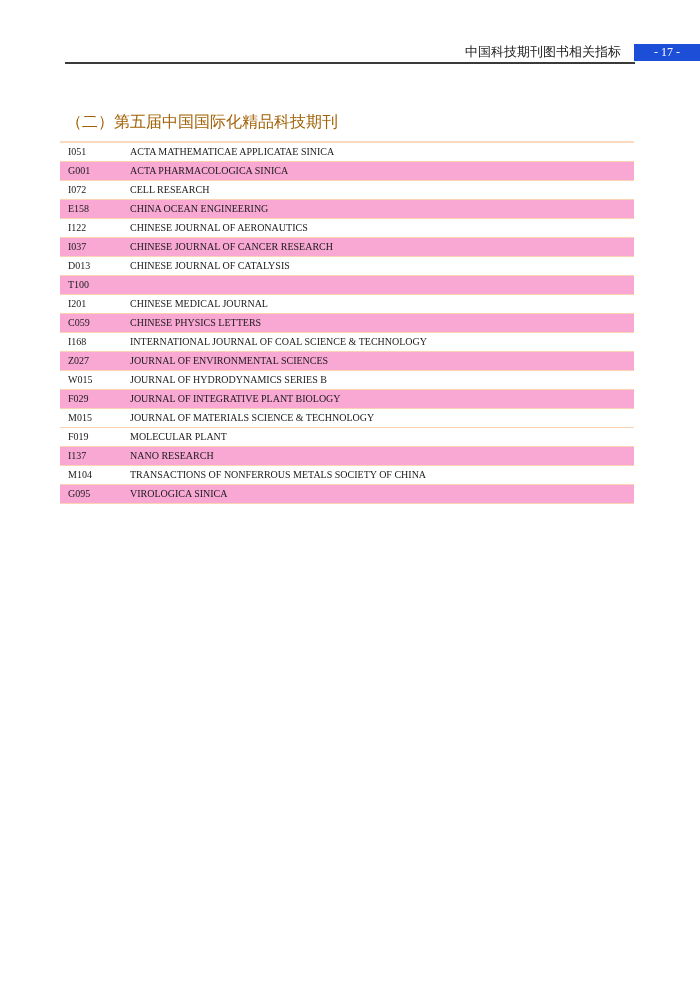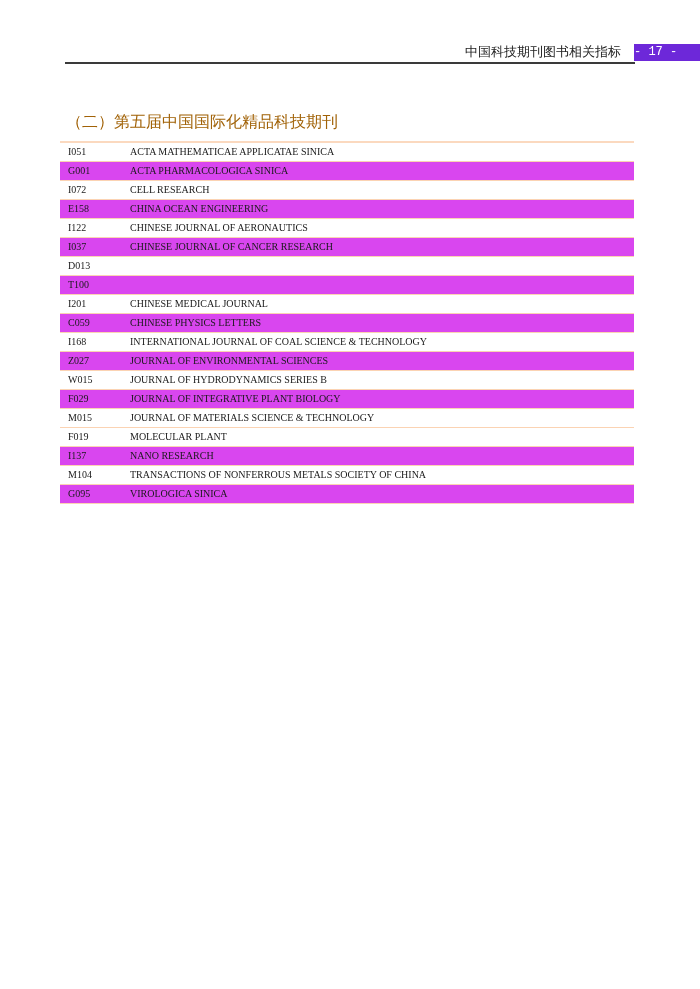--- a/index.html
+++ b/index.html
@@ -12,36 +12,36 @@
   }
   .header-title {
     position: absolute; right: 79px; top: 43px; font-size: 13px; color: #222;
     font-family: "DejaVu Serif", serif; letter-spacing: 0px; text-align: right;
   }
   .header-rule {
     position: absolute; left: 65px; top: 62px; width: 570px; height: 2px; background: #3a3a3a;
   }
   .page-badge {
     position: absolute; left: 634px; top: 44px; width: 66px; height: 17px;
-    background: #6d28d9; color: #ffffff; font-size: 12px; line-height: 17px; text-align: left;
-    font-family: Liberation Mono, monospace;
+    background: #1d4ed8; color: #ffffff; font-size: 12px; line-height: 17px; text-align: center;
+    font-family: Liberation Serif, serif;
   }
   .section-title {
     position: absolute; left: 66px; top: 112px; font-size: 16px; color: #a16207;
     font-family: "DejaVu Serif", serif;
   }
   .table {
     position: absolute; left: 60px; top: 141px; width: 574px;
     border-top: 2px solid #fbd9bf;
   }
   .row {
     display: flex; height: 18px; line-height: 18px; font-size: 10px;
     border-bottom: 1px solid #fbd3b3;
   }
-  .row.alt { background: #d946ef; }
+  .row.alt { background: #f9a8d4; }
   .code { width: 70px; padding-left: 8px; box-sizing: border-box; }
   .name { flex: 1; }
 </style>
 </head>
 <body>
 
 <div class="header">
   <span class="header-title">中国科技期刊图书相关指标</span>
   <div class="header-rule"></div>
   <span class="page-badge">- 17 -</span>
@@ -69,20 +69,21 @@
   <div class="row">
       <span class="code">I122</span>
       <span class="name">CHINESE JOURNAL OF AERONAUTICS</span>
     </div>
   <div class="row alt">
       <span class="code">I037</span>
       <span class="name">CHINESE JOURNAL OF CANCER RESEARCH</span>
     </div>
   <div class="row">
       <span class="code">D013</span>
+      <span class="name">CHINESE JOURNAL OF CATALYSIS</span>
     </div>
   <div class="row alt">
       <span class="code">T100</span>
     </div>
   <div class="row">
       <span class="code">I201</span>
       <span class="name">CHINESE MEDICAL JOURNAL</span>
     </div>
   <div class="row alt">
       <span class="code">C059</span>

